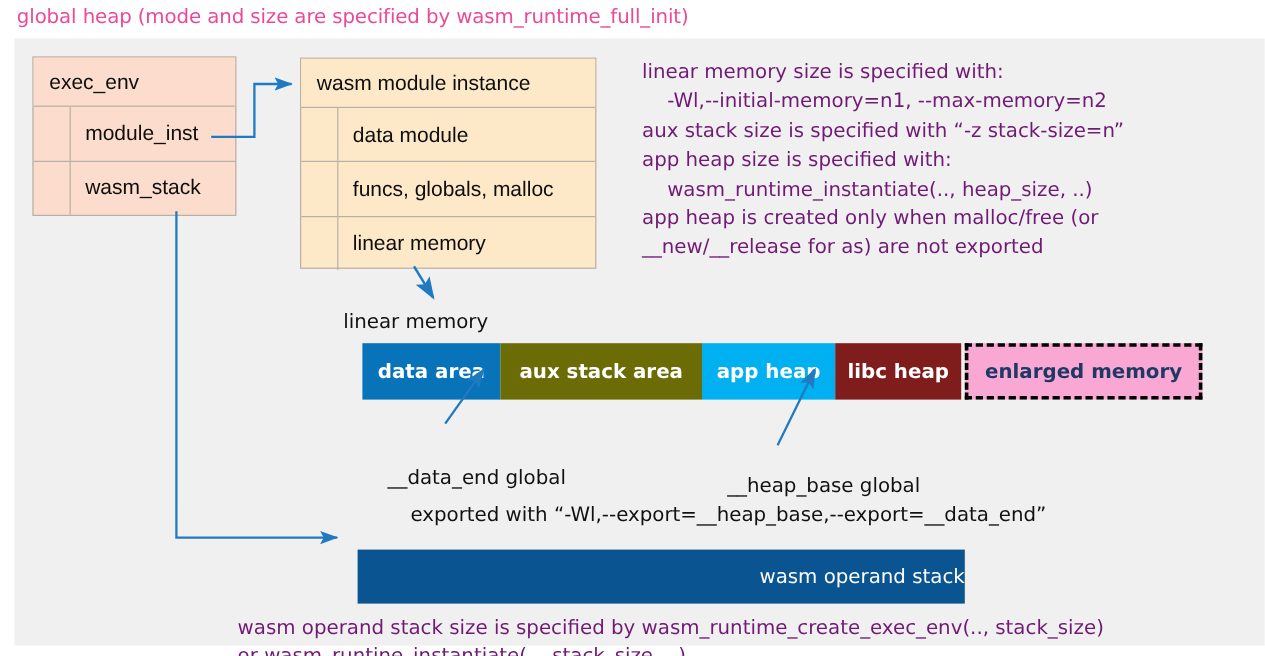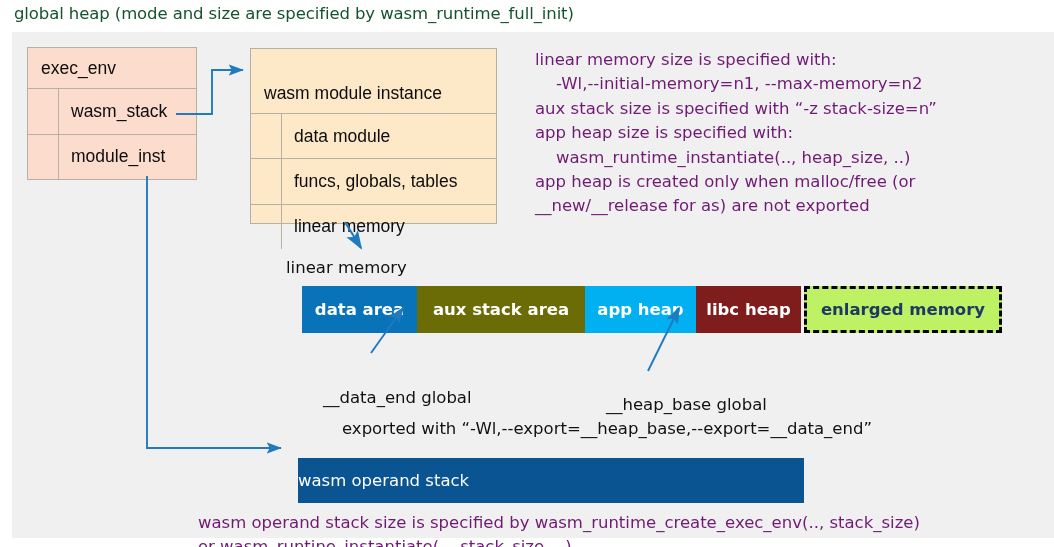--- a/index.html
+++ b/index.html
@@ -18,21 +18,21 @@
     position: absolute;
     left: 0; top: 0;
     width: 1054px;
     height: 547px;
   }
   .title {
     position: absolute;
     left: 14px;
     top: 4px;
     font-size: 16.5px;
-    color: #14532d;
+    color: #ec4899;
     white-space: nowrap;
     letter-spacing: -0.1px;
   }
   .panel {
     position: absolute;
     left: 12px;
     top: 32px;
     width: 1042px;
     height: 506px;
     background: #f0f0f0;
@@ -87,21 +87,21 @@
     width: 170px; height: 133px;
     background: #fbdccd;
   }
   #exec-env .hdr { height: 41px; background: #fbdccd; }
   
   #wmi {
     left: 238px; top: 16px;
     width: 247px; height: 176px;
     background: #fde9c8;
   }
-  #wmi .hdr { height: 41px; background: #fde9c8; margin-top: 24px; }
+  #wmi .hdr { height: 41px; background: #fde9c8; }
   #wmi .rows { height: 135px; }
 
   
   .note {
     position: absolute;
     font-size: 16.5px;
     line-height: 24.4px;
     color: #701a75;
     white-space: pre;
   }
@@ -131,21 +131,21 @@
     display: flex;
     align-items: center;
     justify-content: center;
     font-size: 16.5px;
     color: #ffffff;
     white-space: nowrap;
     box-sizing: border-box;
   }
   #membar .seg.dashed {
     border: 3px dashed #000000;
-    background: #bef264;
+    background: #f9a8d4;
     color: #1f3864;
     margin-left: 3px;
   }
 
   
   .callout {
     position: absolute;
     font-size: 16.5px;
     color: #111111;
     white-space: nowrap;
@@ -157,21 +157,21 @@
   
   #opstack {
     position: absolute;
     left: 286px;
     top: 426px;
     width: 506px;
     height: 45px;
     background: #0a5491;
     display: flex;
     align-items: center;
-    justify-content: flex-start;
+    justify-content: flex-end;
     color: #ffffff;
     font-size: 16.5px;
     white-space: nowrap;
   }
   #note-bottom {
     left: 186px;
     top: 479px;
   }
 
   
@@ -189,39 +189,39 @@
 
   <div class="title">global heap (mode and size are specified by wasm_runtime_full_init)</div>
 
   <div class="panel" style="background: rgb(240, 240, 240);">
 
     <div class="structbox" id="exec-env" style="background: rgb(251, 220, 205);">
       <div class="hdr" style="background: rgb(251, 220, 205);">exec_env</div>
       <div class="rows">
         <div class="row">
           <div class="indent"></div>
+          <div class="lbl">module_inst</div>
+        </div>
+        <div class="row">
+          <div class="indent"></div>
           <div class="lbl">wasm_stack</div>
-        </div>
-        <div class="row">
-          <div class="indent"></div>
-          <div class="lbl">module_inst</div>
         </div>
       </div>
     </div>
 
     <div class="structbox" id="wmi" style="background: rgb(253, 233, 200);">
       <div class="hdr" style="background: rgb(253, 233, 200);">wasm module instance</div>
       <div class="rows">
         <div class="row">
           <div class="indent"></div>
           <div class="lbl">data module</div>
         </div>
         <div class="row">
           <div class="indent"></div>
-          <div class="lbl">funcs, globals, tables</div>
+          <div class="lbl">funcs, globals, malloc</div>
         </div>
         <div class="row">
           <div class="indent"></div>
           <div class="lbl">linear memory</div>
         </div>
       </div>
     </div>
 
     <div class="note" id="note-right">linear memory size is specified with:
     -Wl,--initial-memory=n1, --max-memory=n2

